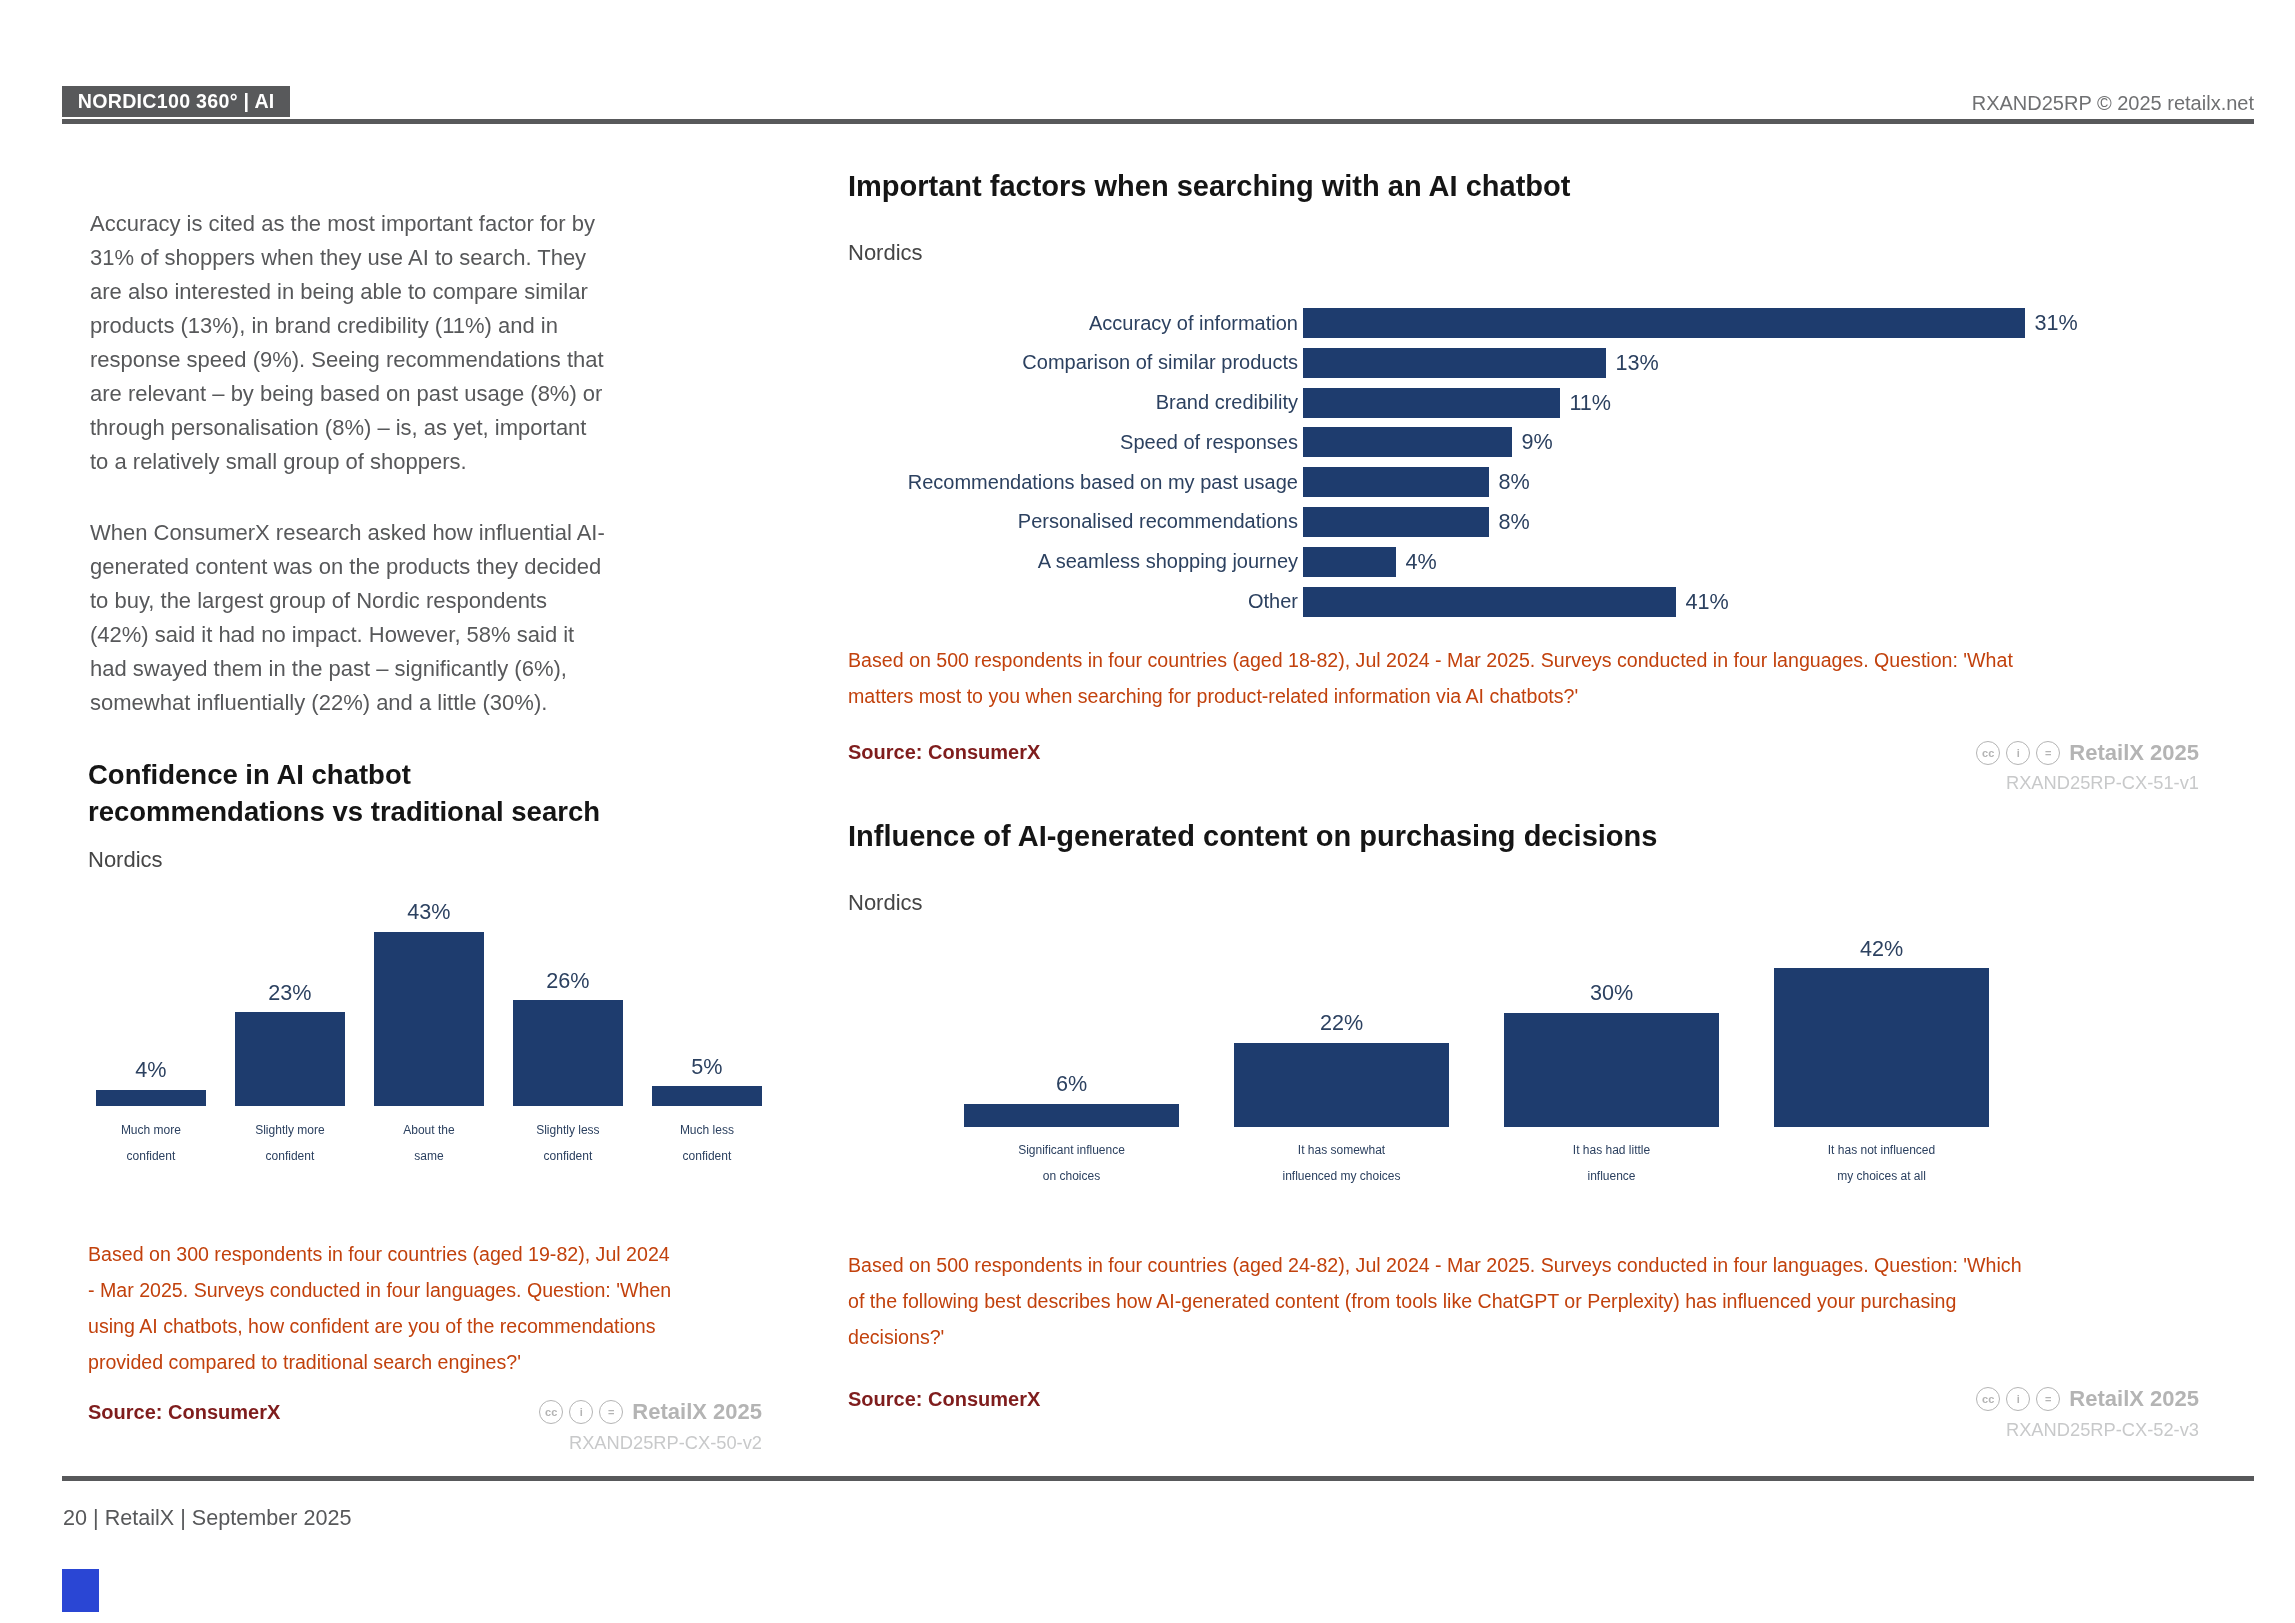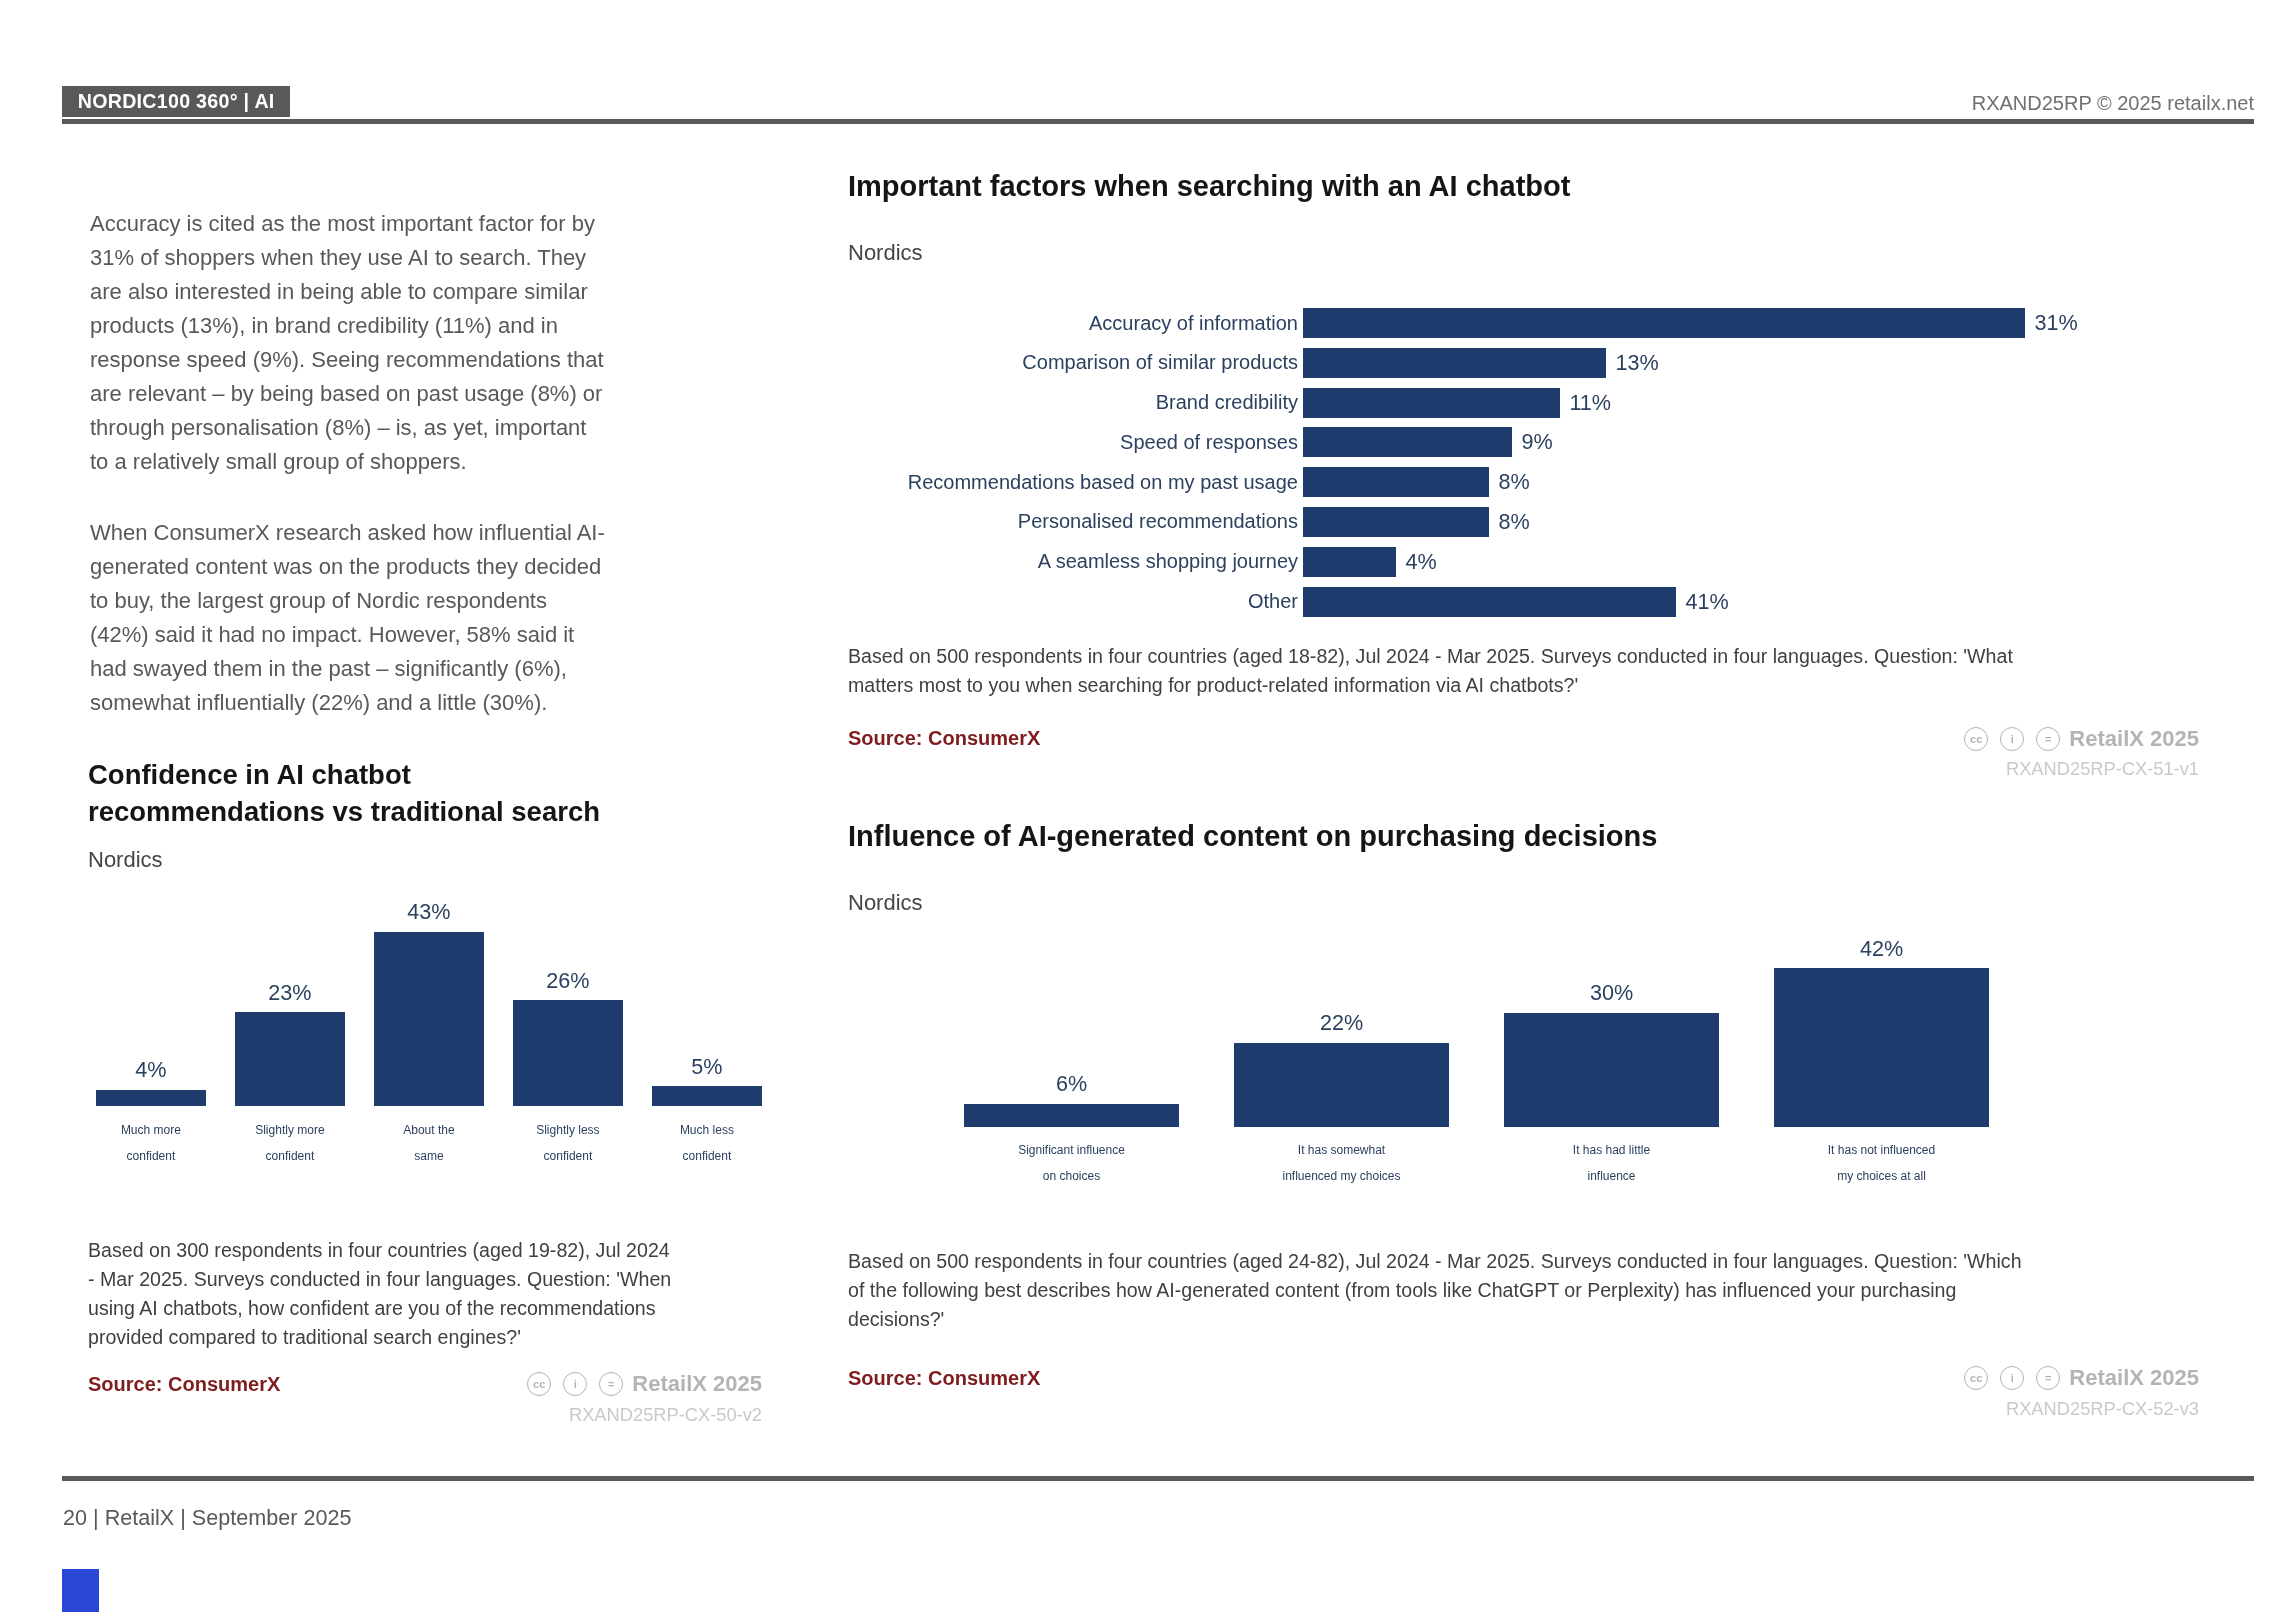--- a/index.html
+++ b/index.html
@@ -14,25 +14,25 @@
 
   
   .intro{position:absolute;left:90px;top:207px;width:667px;}
   .intro p{margin:0 0 37px 0;font-size:22px;line-height:34px;color:#57585a;white-space:pre-line;}
 
   
   .chart{position:absolute;}
   .c-title{font-size:29px;line-height:34px;font-weight:bold;color:#151515;white-space:pre-line;}
   .c2 .c-title{font-size:27.5px;line-height:37px;}
   .c-sub{font-size:22px;color:#454545;}
-  .footnote{font-size:19.6px;line-height:29px;color:#404040;white-space:pre-line;}
+  .footnote{font-size:19.6px;line-height:36px;color:#c2410c;white-space:pre-line;}
   .source-row{display:flex;justify-content:space-between;align-items:center;}
   .source{font-size:20px;font-weight:600;color:#7f1d1d;}
   .ccbadge{display:flex;align-items:center;}
-  .ccicons{display:flex;gap:12px;}
+  .ccicons{display:flex;gap:6px;}
   .ccicon{width:22px;height:22px;border:1.6px solid #b4b4b4;border-radius:50%;
           color:#b4b4b4;font-size:11px;font-weight:bold;display:flex;align-items:center;justify-content:center;}
   .cclabel{font-size:22px;font-weight:600;color:#b4b4b4;margin-left:9.2px;}
   .code{font-size:18.3px;color:#c8c9ca;text-align:right;margin-top:6.5px;}
 
   
   .c1-rows{margin-top:42px;}
   .c1-row{display:flex;align-items:center;height:30px;margin-bottom:9.8px;}
   .c1-label{width:450px;text-align:right;padding-right:5.2px;font-size:20px;color:#2c4160;flex:0 0 auto;}
   .c1-bar{height:30px;background:#1e3c6e;flex:0 0 auto;}

